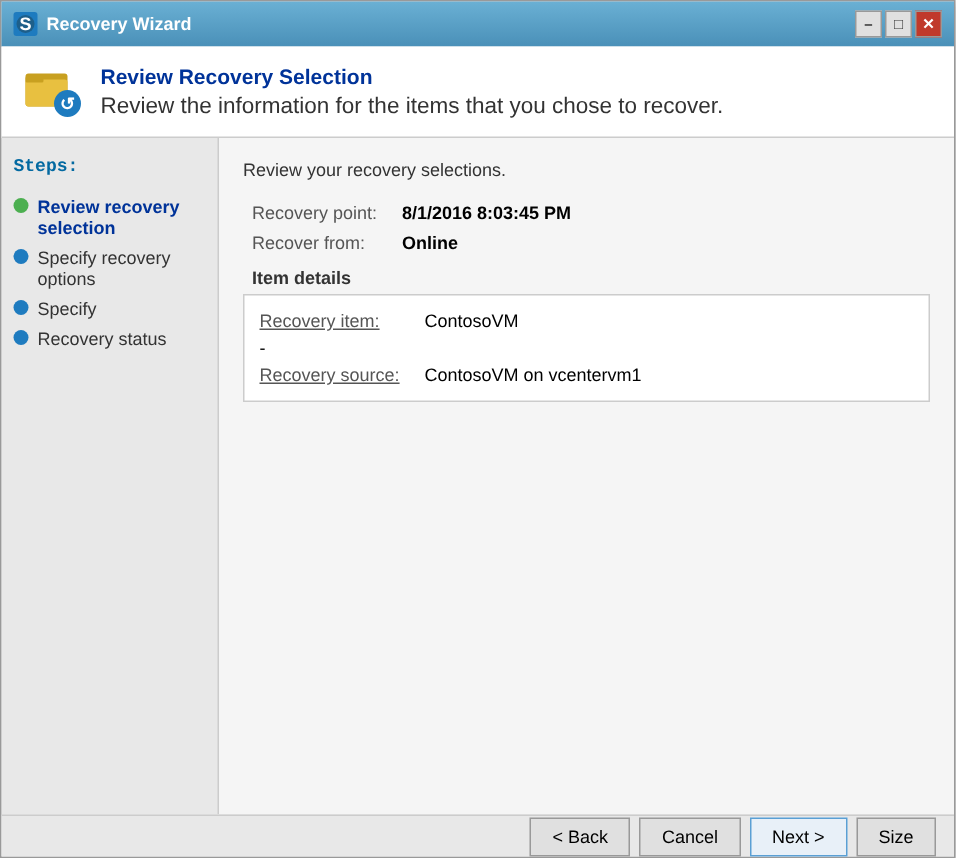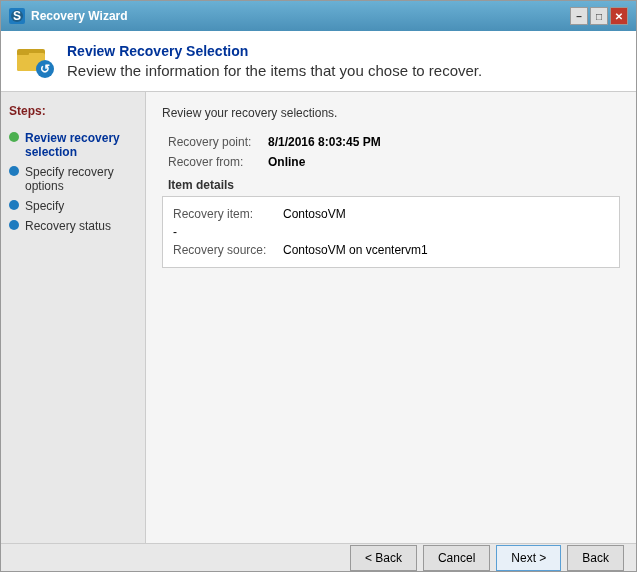--- a/index.html
+++ b/index.html
@@ -112,21 +112,22 @@
       background: #e8e8e8;
       border-right: 1px solid #ccc;
       padding: 12px 8px;
       flex-shrink: 0;
     }
 
     .sidebar-title {
       font-weight: bold;
       font-size: 12px;
       margin-bottom: 10px;
-      color: #7f1d1d;
+      color: #0369a1;
+      font-family: Liberation Mono, monospace;
     }
 
     .sidebar-item {
       display: flex;
       align-items: flex-start;
       gap: 6px;
       padding: 3px 0;
       color: #333;
       font-size: 11px;
     }
@@ -201,20 +202,21 @@
     .details-row {
       display: flex;
       padding: 2px 0;
       font-size: 12px;
     }
 
     .details-label {
       width: 110px;
       color: #555;
       flex-shrink: 0;
+      text-decoration: underline;
     }
 
     .details-value {
       color: #000;
       text-align: center;
     }
 
     .footer {
       height: 28px;
       background: #e8e8e8;
@@ -343,15 +345,15 @@
           <span class="details-value">ContosoVM on vcentervm1</span>
         </div>
       </div>
     </div>
   </div>
 
   <div class="footer">
     <button class="footer-btn">&lt; Back</button>
     <button class="footer-btn">Cancel</button>
     <button class="footer-btn primary">Next &gt;</button>
-    <button class="footer-btn">Back</button>
+    <button class="footer-btn">Size</button>
   </div>
 </div>
 
 </body></html>

